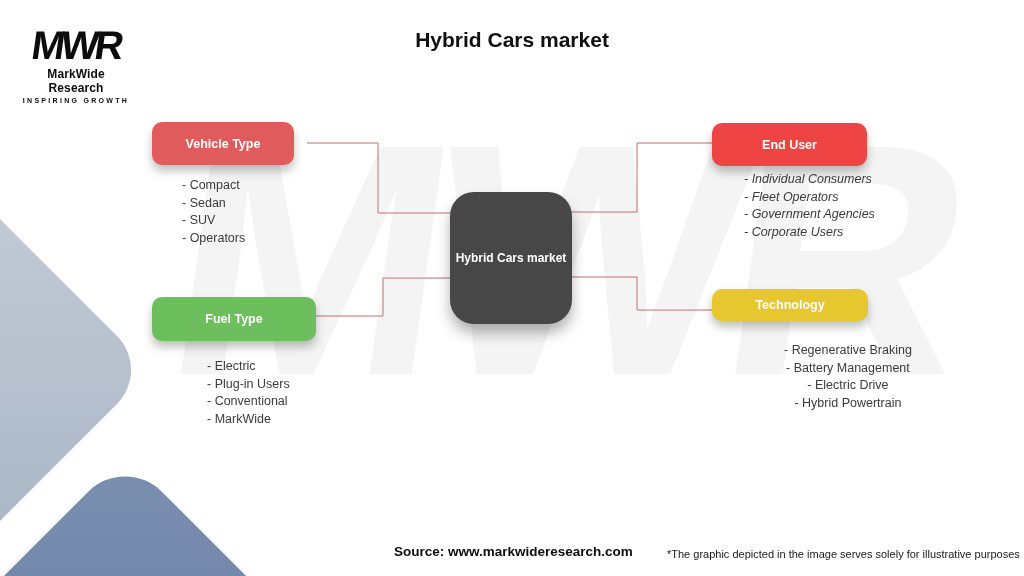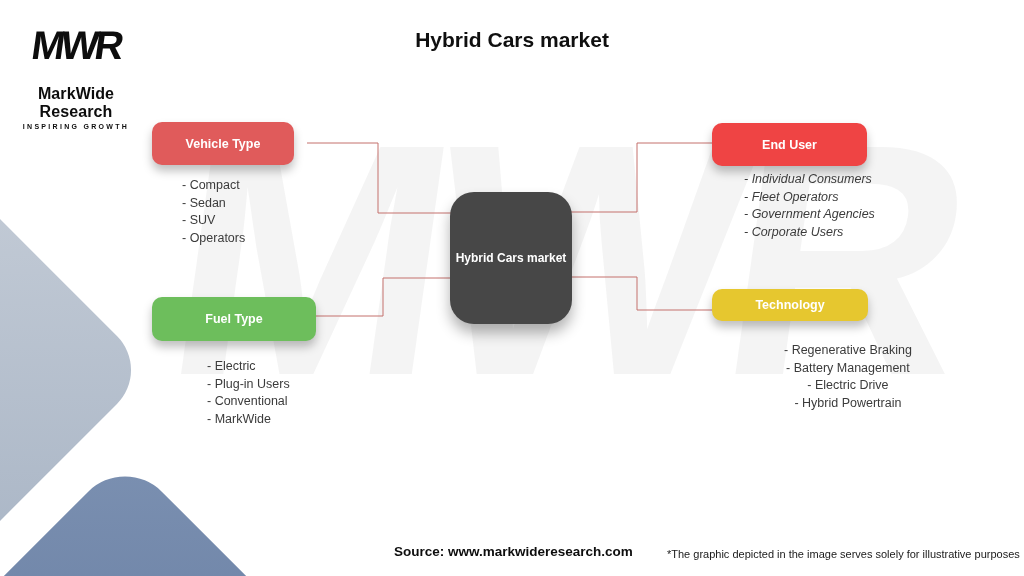--- a/index.html
+++ b/index.html
@@ -42,21 +42,21 @@
     user-select: none;
     white-space: nowrap;
   }
 
   
   .logo { position: absolute; left: 20px; top: 24px; width: 112px; text-align: center; color: #0d0d0d; }
   .logo-mark {
     font-size: 40px; font-weight: 900; line-height: 42px;
     letter-spacing: -4px; transform: skewX(-8deg);
   }
-  .logo-name { font-size: 16px; font-weight: 800; letter-spacing: 0.1px; margin-top: 19px; }
+  .logo-name { font-size: 12px; font-weight: 800; letter-spacing: 0.1px; margin-top: 1px; }
   .logo-tagline { font-size: 7px; font-weight: 700; letter-spacing: 2.3px; margin-top: 2px; }
 
   .page-title {
     position: absolute; left: 0; right: 0; top: 28px;
     text-align: center;
     font-size: 21px; font-weight: 700; color: #0f0f0f;
   }
 
   
   .connectors { position: absolute; left: 0; top: 0; }

